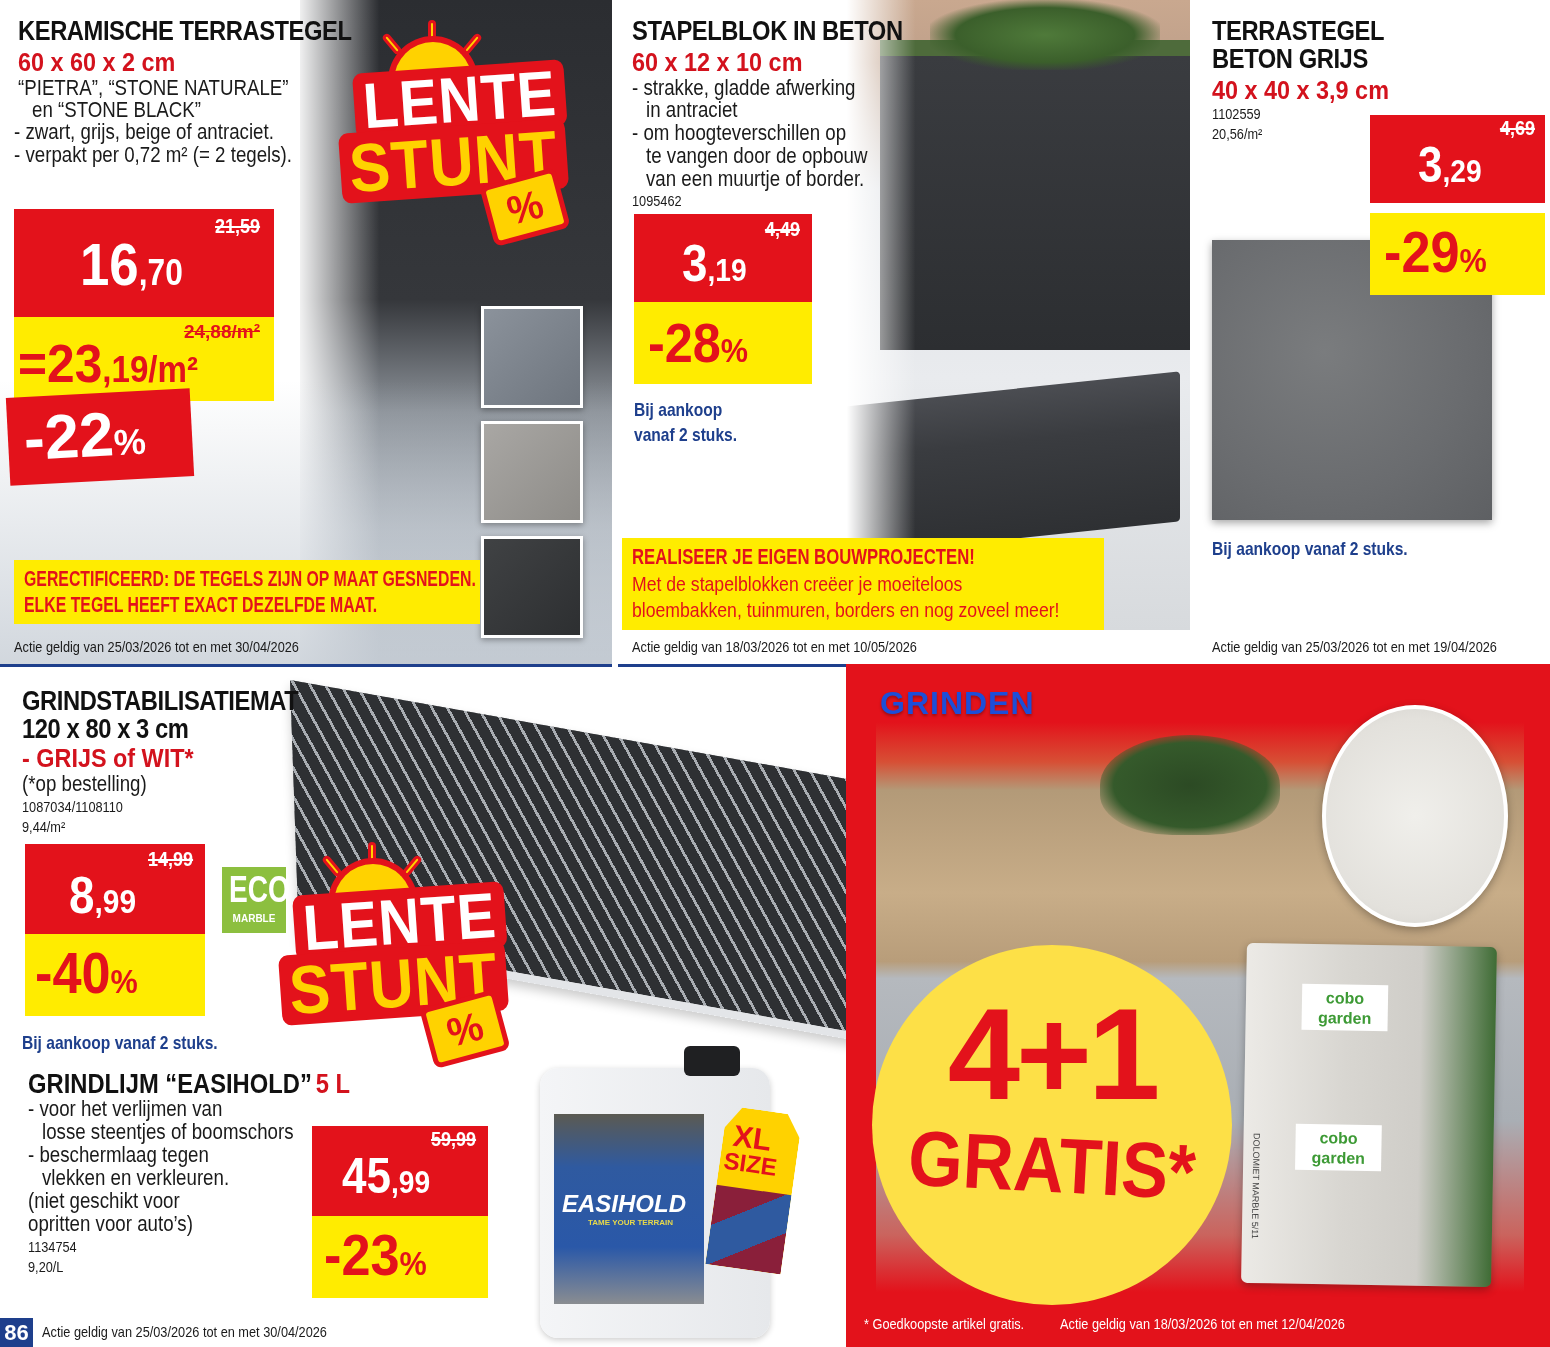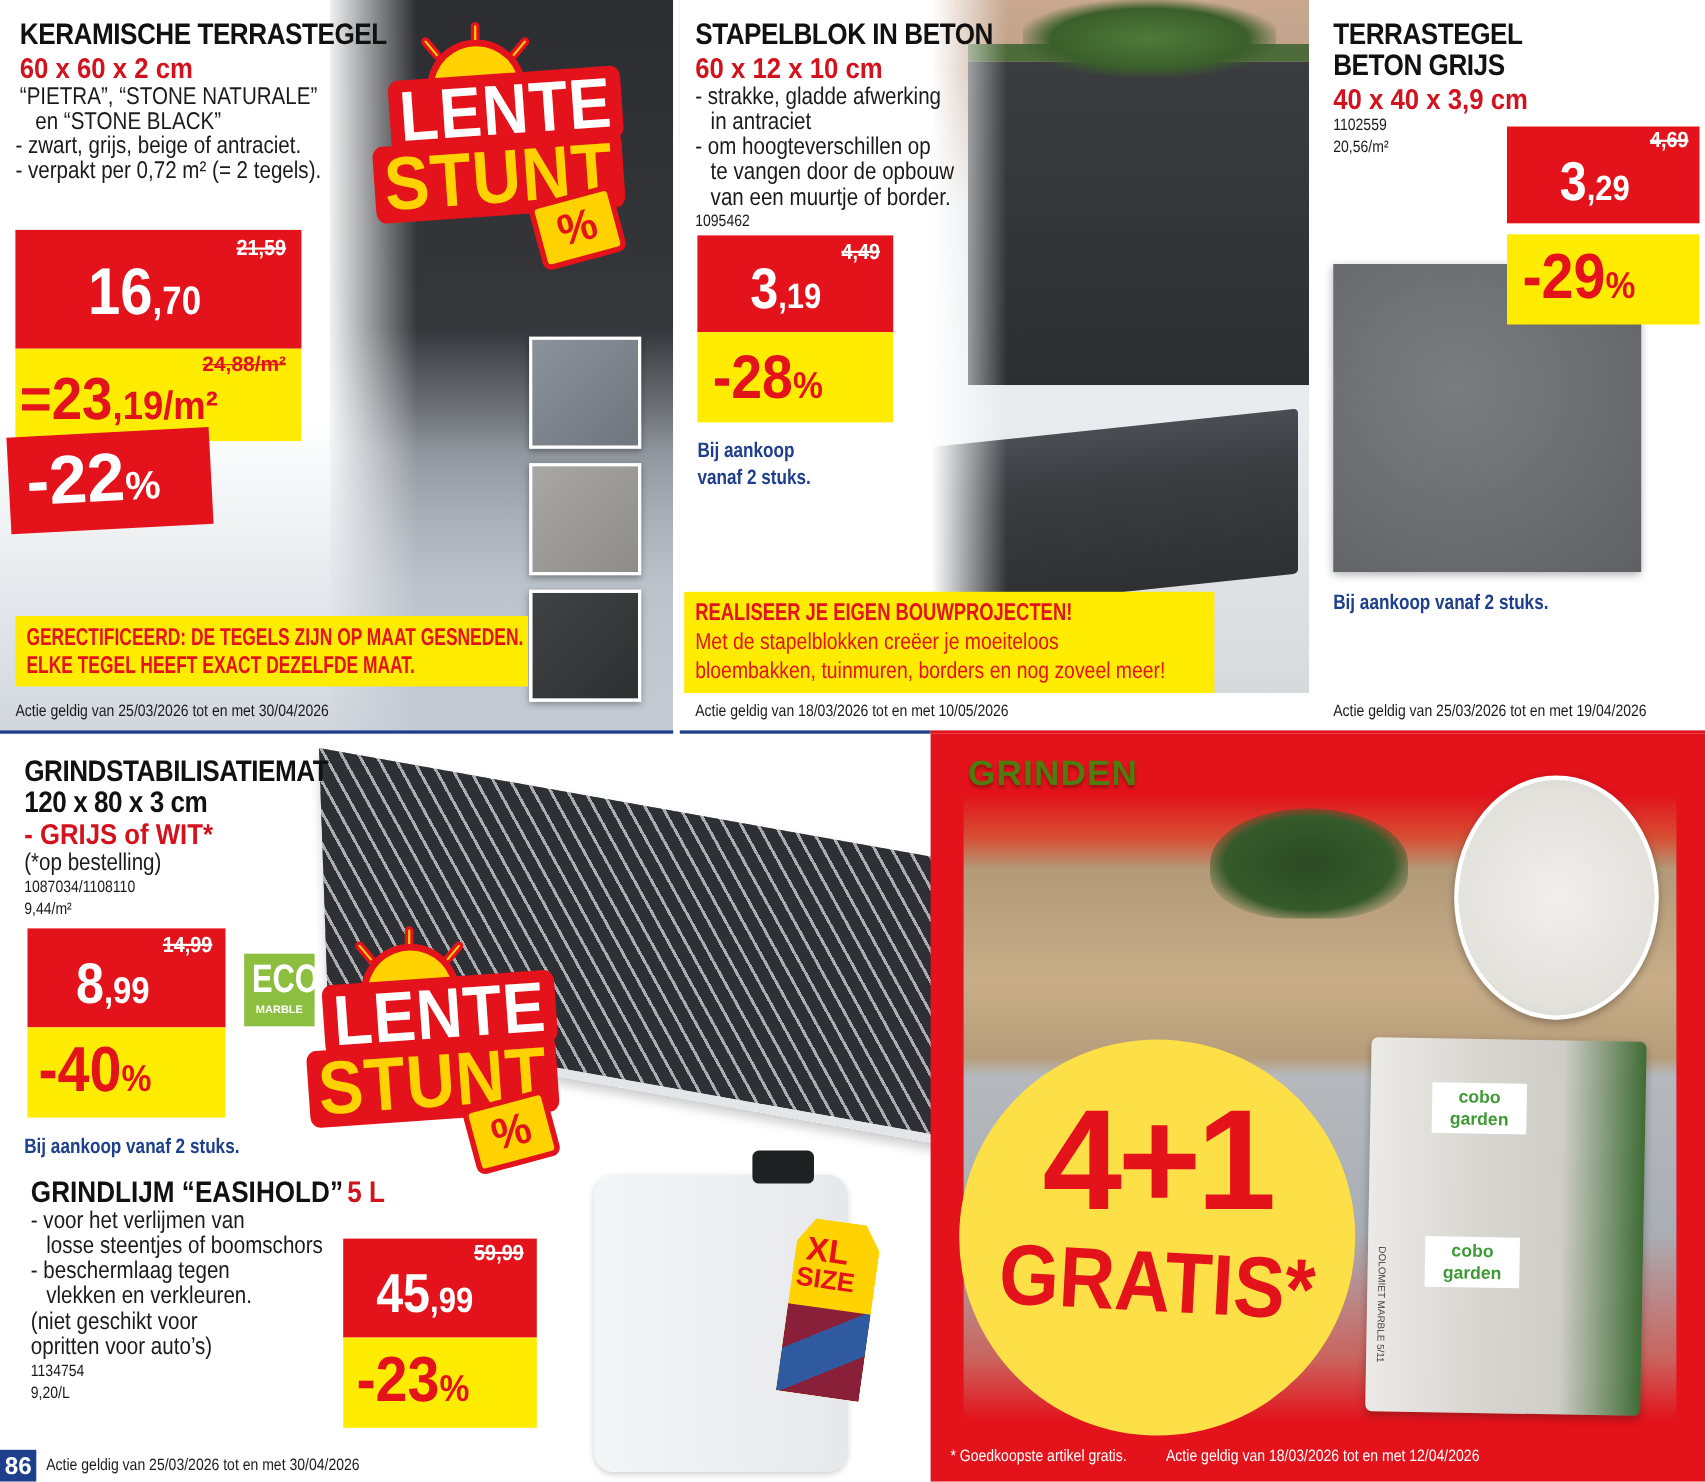--- a/index.html
+++ b/index.html
@@ -225,39 +225,43 @@
     </div>
   </div>
   <div class="abs price-yellow" style="left:312px; top:1216px; width:176px; height:82px;">
     <div class="pct" style="left:12px; top:8px;">
       <span class="num" style="font-size:58px;">-23</span><span class="sign" style="font-size:34px;">%</span>
     </div>
   </div>
 
   <div class="abs" style="left:540px; top:1068px; width:230px; height:270px; background:linear-gradient(90deg,#f4f5f7,#e6e8eb); border-radius:18px; box-shadow:0 2px 6px rgba(0,0,0,0.2);">
     <div class="abs" style="left:144px; top:-22px; width:56px; height:30px; background:#1f2022; border-radius:6px;"></div>
+    <div class="abs" style="left:14px; top:46px; width:150px; height:190px; background:linear-gradient(180deg,#5b5a52 0%,#2f5aa0 28%,#2a58a8 70%,#8a8d91 100%);">
+      <div class="abs" style="left:8px; top:76px; color:#fff; font-weight:700; font-style:italic; font-size:24px; white-space:nowrap;">EASIHOLD</div>
+      <div class="abs" style="left:34px; top:104px; color:#e7d94a; font-weight:700; font-size:8px; white-space:nowrap;">TAME YOUR TERRAIN</div>
+    </div>
   </div>
   <div class="abs" style="left:716px; top:1110px; width:76px; height:160px; background:#ffd200; clip-path: polygon(20% 0, 80% 0, 100% 14%, 100% 100%, 0 100%, 0 14%); transform:rotate(8deg);">
     <div class="abs" style="left:10px; top:14px; color:#e3121b; font-weight:700; font-size:30px; line-height:30px;">XL</div>
     <div class="abs" style="left:4px; top:42px; color:#e3121b; font-weight:700; font-size:24px; line-height:26px;">SIZE</div>
     <div class="abs" style="left:0; top:80px; width:76px; height:80px; background: linear-gradient(150deg, #8a1f3a 0 33%, #2f5aa0 33% 66%, #8a1f3a 66%);"></div>
   </div>
 </section>
 
 <div class="abs" style="left:0; top:1318px; width:33px; height:29px; background:#1e3f8c; color:#fff; font-weight:700; font-size:22px; line-height:29px; text-align:center;">86</div>
 <div class="abs validity" style="left:42px; top:1323px;">Actie geldig van 25/03/2026 tot en met 30/04/2026</div>
 
 <section>
   <div class="abs" style="left:846px; top:667px; width:704px; height:680px; background:#e3121b;"></div>
   <div class="abs" style="left:876px; top:722px; width:648px; height:570px;
               background: linear-gradient(180deg, rgba(227,18,27,0.9) 0%, rgba(207,120,70,0.6) 7%, #b39a78 12%, #c8ad88 30%, #b89d7a 42%, #b5b9be 45%, #a9aeb4 70%, rgba(196,120,110,0.8) 90%, rgba(227,18,27,0.9) 100%);"></div>
   <div class="abs" style="left:1100px; top:735px; width:180px; height:100px; border-radius:50% 50% 40% 40%; background: radial-gradient(ellipse at center, #2c4a24 0%, #355a2b 60%, rgba(53,90,43,0) 80%);"></div>
   <div class="abs" style="left:1322px; top:705px; width:186px; height:222px; border-radius:50%; border:4px solid #fff; background: radial-gradient(circle, #f0efeb 0%, #e3e1dc 70%, #cfcdc8 100%); box-shadow:0 3px 8px rgba(0,0,0,0.3);"></div>
 
-  <div class="abs" style="left:880px; top:686px; color:#4d7c0f; font-weight:700; font-size:32px; line-height:34px; letter-spacing:1px; text-shadow:0 2px 3px rgba(0,0,0,0.3);">GRINDEN</div>
+  <div class="abs" style="left:880px; top:686px; color:#1d4ed8; font-weight:700; font-size:32px; line-height:34px; letter-spacing:1px; text-shadow:0 2px 3px rgba(0,0,0,0.3);">GRINDEN</div>
 
   <div class="abs" style="left:872px; top:945px; width:360px; height:360px; border-radius:50%; background:#fde047;">
     <div class="abs" style="left:0; top:44px; width:360px; text-align:center; color:#e3121b; font-weight:700; font-size:130px; line-height:130px; letter-spacing:-4px;">4+1</div>
     <div class="abs" style="left:0; top:180px; width:360px; text-align:center; color:#e3121b; font-weight:700; font-size:78px; line-height:80px; transform:rotate(3deg) scaleX(0.9);">GRATIS*</div>
   </div>
 
   <div class="abs" style="left:1244px; top:945px; width:250px; height:340px; background: linear-gradient(90deg, #eceae6 0%, #d8d6d1 40%, #cfcdc8 70%, #3f6c35 100%); transform:rotate(1deg); border-radius:6px; box-shadow:0 3px 8px rgba(0,0,0,0.3);">
     <div class="abs" style="left:56px; top:40px; width:86px; height:46px; background:#fff; color:#3d9a35; font-weight:700; font-size:16px; line-height:20px; text-align:center; padding-top:4px;">cobo garden</div>
     <div class="abs" style="left:52px; top:180px; width:86px; height:46px; background:#fff; color:#3d9a35; font-weight:700; font-size:16px; line-height:20px; text-align:center; padding-top:4px;">cobo garden</div>
     <div class="abs" style="left:18px; top:190px; color:#444; font-size:9px; white-space:nowrap; transform:rotate(90deg); transform-origin:left top;">DOLOMIET MARBLE 5/11</div>

